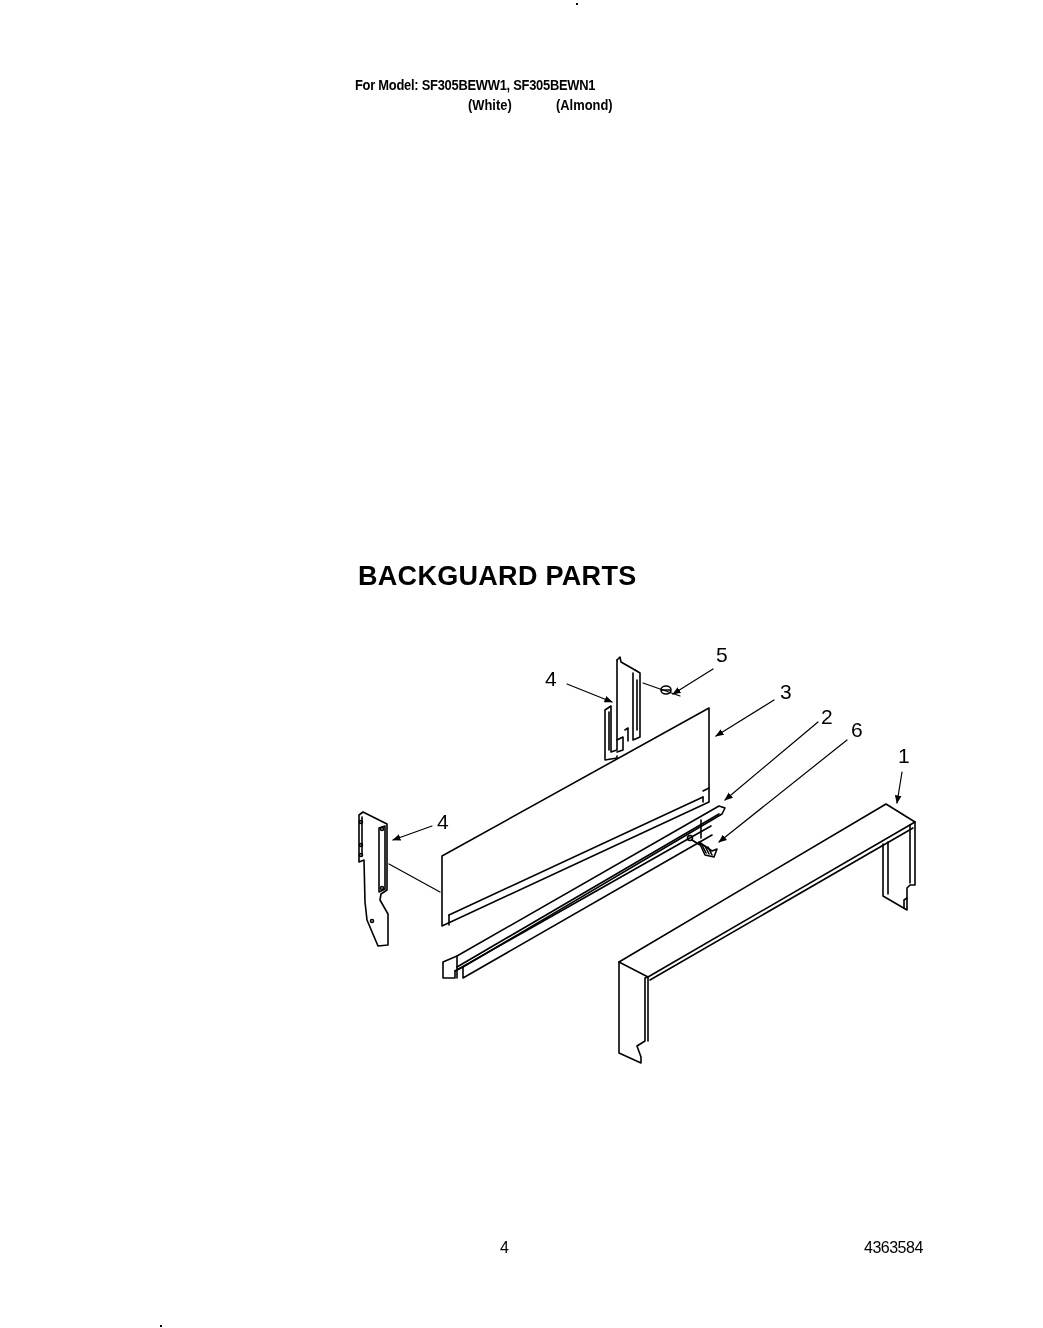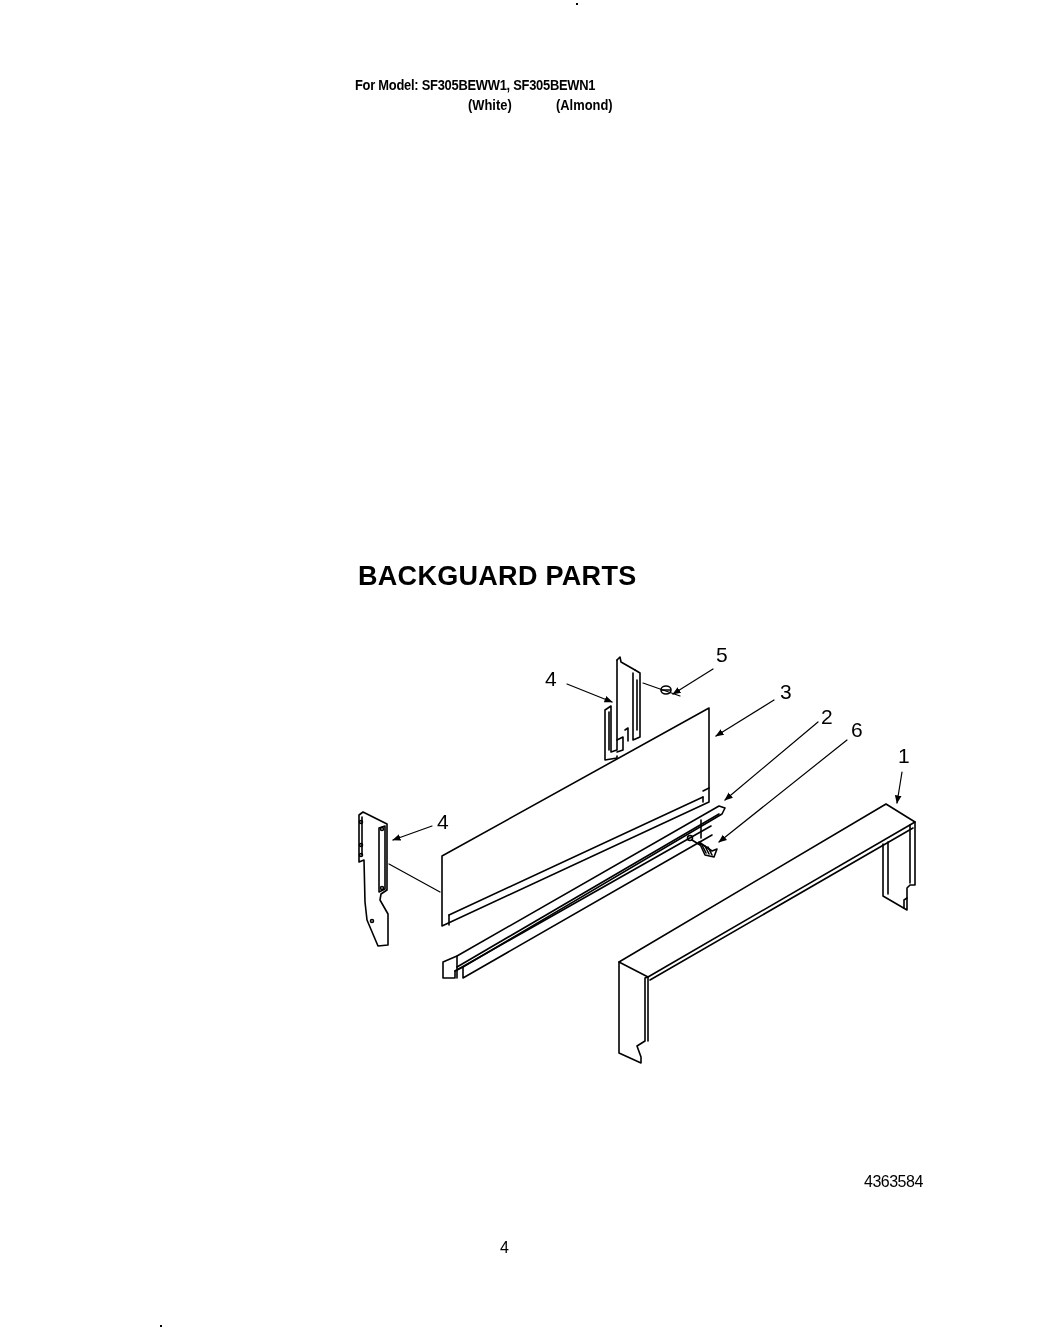--- a/index.html
+++ b/index.html
@@ -66,21 +66,21 @@
     .footer-page {
       position: absolute;
       left: 500px;
       top: 1239px;
       font-family: "Liberation Sans", sans-serif;
       font-size: 16px;
     }
     .footer-doc {
       position: absolute;
       left: 864px;
-      top: 1173px;
+      top: 1239px;
       font-family: "Liberation Sans", sans-serif;
       font-size: 16px;
       letter-spacing: -0.5px;
     }
     .speck {
       position: absolute;
       width: 2px;
       height: 2px;
       background: #000;
     }

